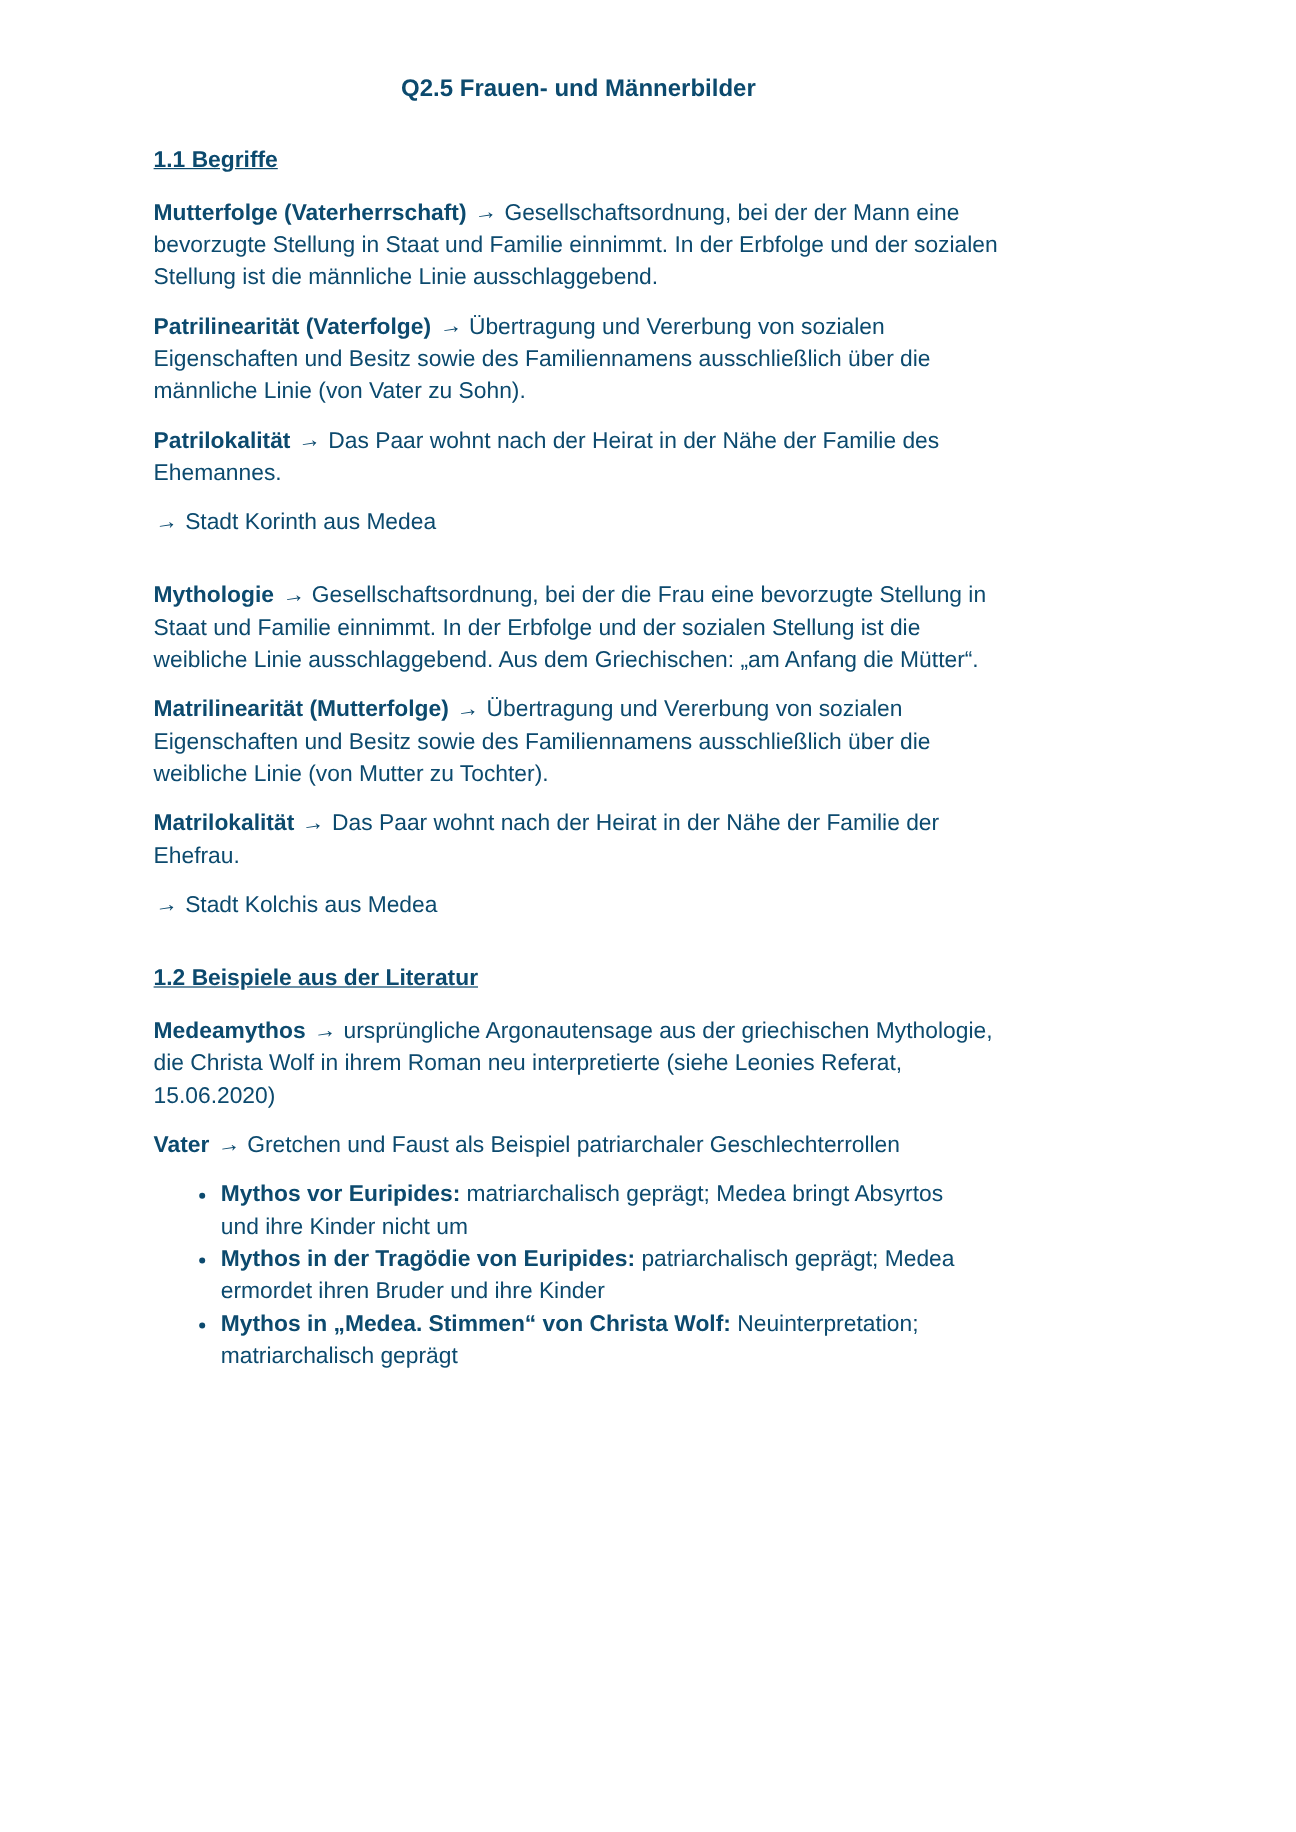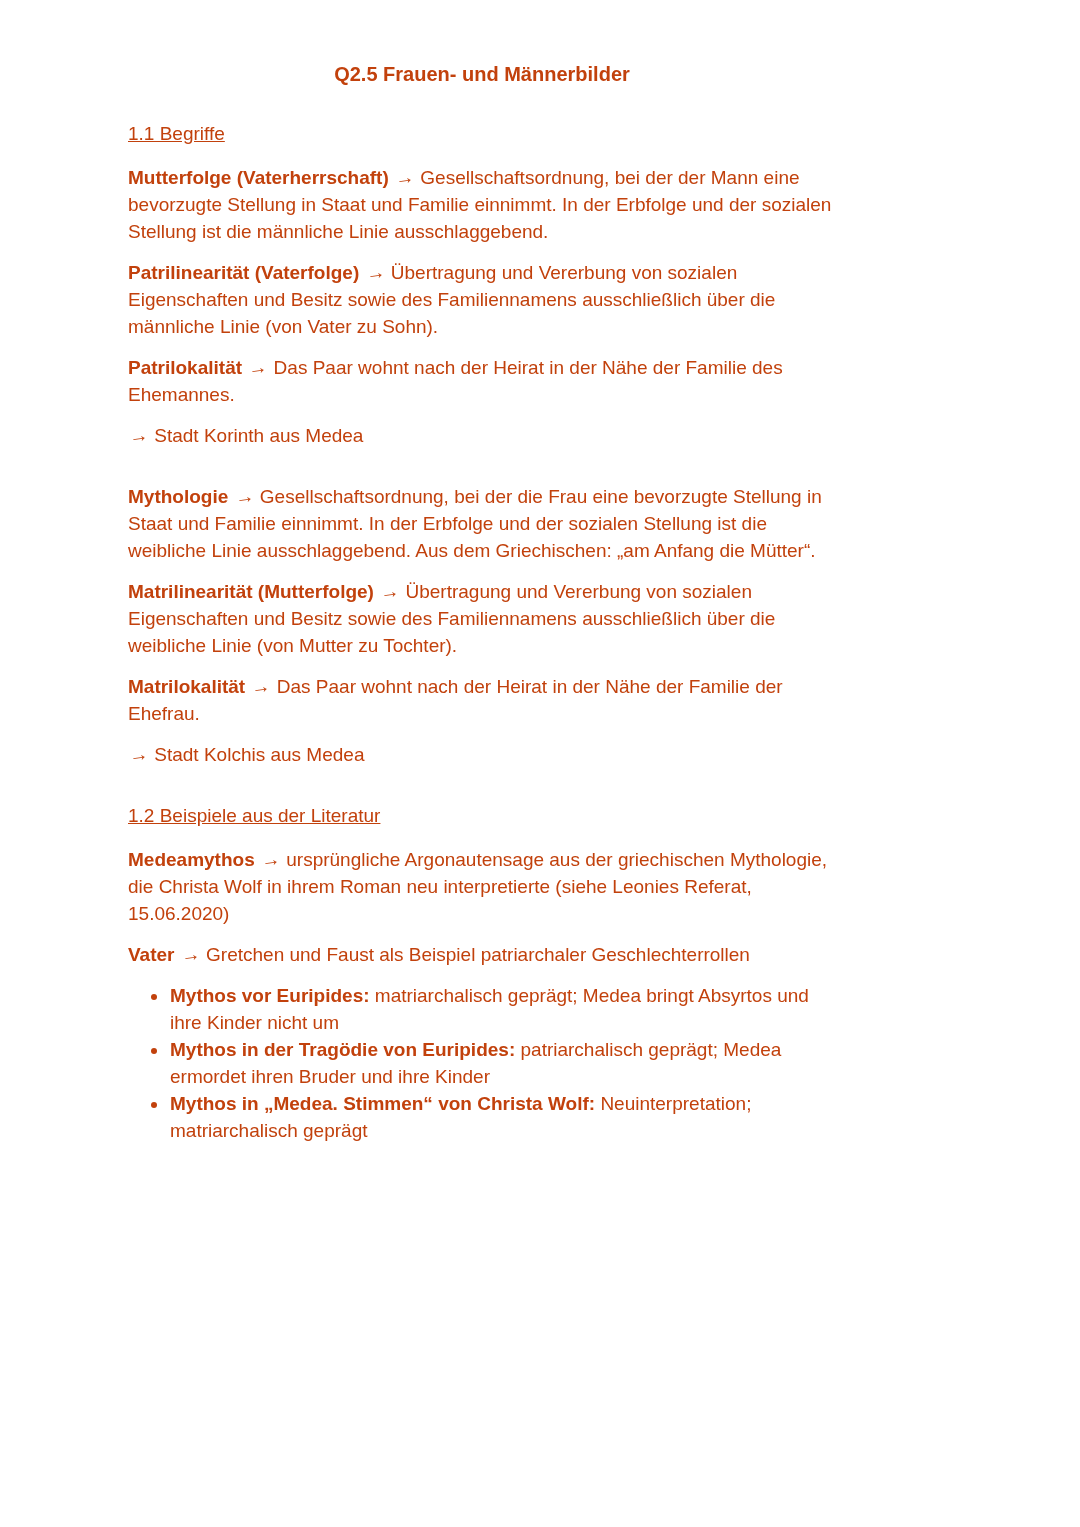--- a/index.html
+++ b/index.html
@@ -7,21 +7,21 @@
     padding: 0;
     background: #ffffff;
   }
   .page {
     position: relative;
     width: 964px;
     height: 1527px;
     box-sizing: border-box;
     padding: 62px 128px 40px 128px;
     background: #ffffff;
-    color: #c2410c;
+    color: #0c4a6e;
     font-family: "Liberation Sans", sans-serif;
     font-size: 19px;
     line-height: 27px;
   }
   .doc-title {
     margin: 0;
     text-align: center;
     font-size: 20px;
     line-height: 24px;
     font-weight: bold;
@@ -31,40 +31,40 @@
     border: 2px solid #000000;
     padding: 3px 9px 4px 9px;
     font-size: 20px;
     line-height: 24px;
     font-weight: bold;
   }
   .section-heading {
     margin: 36px 0 18px 0;
     font-size: 19px;
     line-height: 24px;
-    font-weight: normal;
+    font-weight: bold;
     text-decoration: underline;
   }
   .entry, .note {
     margin: 0 0 14px 0;
   }
   .gap-before {
     margin-top: 34px;
   }
   .term {
     font-weight: bold;
   }
   .arrow {
     font-weight: bold;
     display: inline-block;
     transform: rotate(-8deg);
     margin: 0 1px;
   }
   ul.change-list {
-    margin: 0;
+    margin: 14px;
     padding-left: 41px;
     list-style: disc outside;
   }
   ul.change-list li {
     margin: 0;
     padding-left: 1px;
   }
 </style>
 </head>
 <body>

